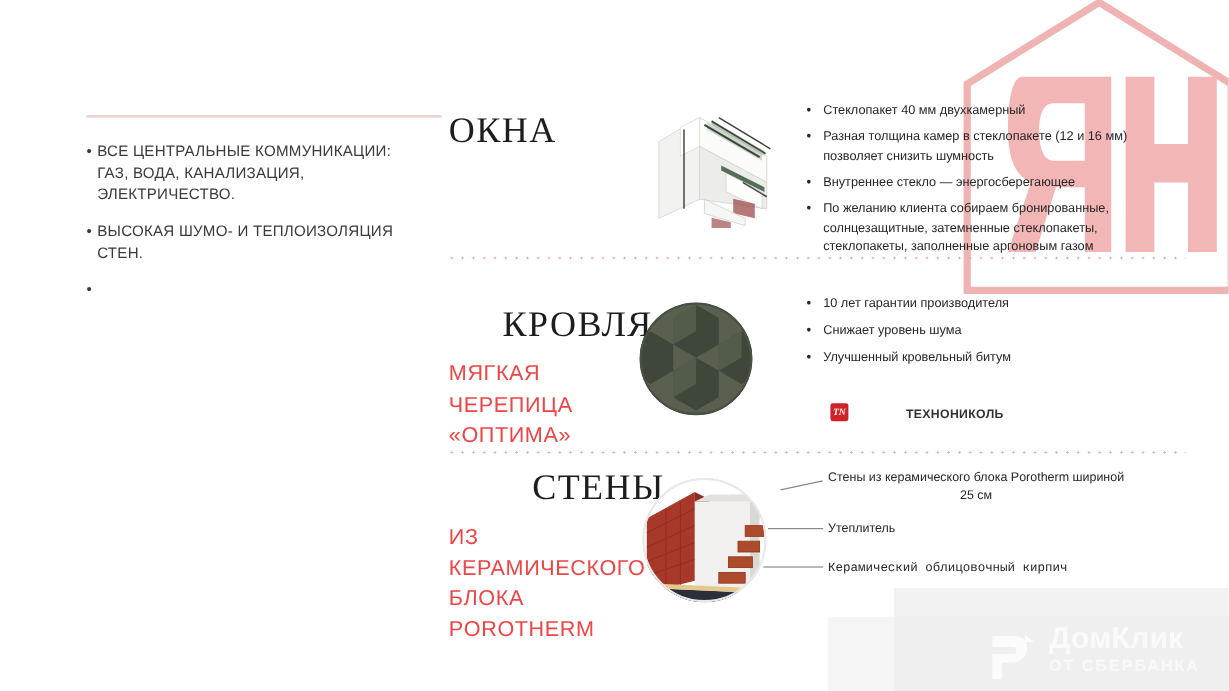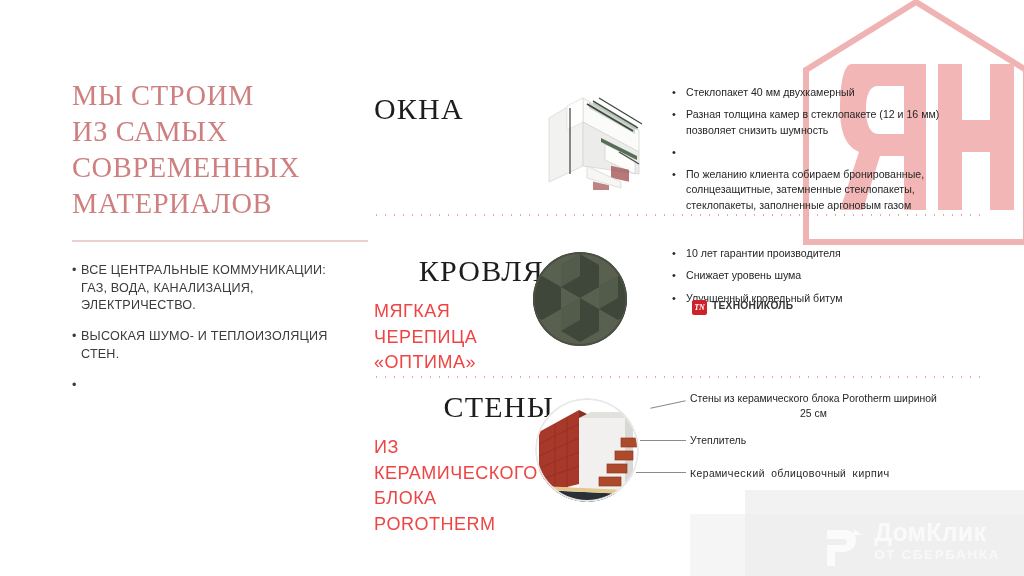--- a/index.html
+++ b/index.html
@@ -105,21 +105,21 @@
   }
 
   
   .callout{position:absolute;background:#8a8a8a;height:1px;z-index:3;}
   .wall-labels{position:absolute;left:690px;top:392px;width:300px;z-index:3;}
   .wl{
     font-size:10.4px;line-height:1.42;color:#262626;white-space:pre-line;position:absolute;
   }
 
   
-  .tn-logo{position:absolute;left:692px;top:300px;display:flex;align-items:flex-start;z-index:3;}
+  .tn-logo{position:absolute;left:692px;top:336px;display:flex;align-items:flex-end;z-index:3;gap:43px;}
   .tn-mark{
     width:15px;height:15px;background:#cf2128;border-radius:2px;
     display:flex;align-items:center;justify-content:center;
     color:#fff;font-size:8px;font-weight:700;font-family:"Liberation Serif",serif;
     font-style:italic;
   }
   .tn-name{margin-left:5px;font-size:10.2px;font-weight:700;color:#333;letter-spacing:.3px;}
 
   
   .dc-wm{
@@ -145,24 +145,20 @@
 
   <svg class="bg-logo" viewBox="0 0 232 252">
     <path d="M116 6 L226 74 L226 246 L6 246 L6 74 Z" fill="none" stroke="#f0b3b3" stroke-width="6"></path>
     <g fill="#f3b6b6">
       <path d="M52 68 L126 68 L126 214 L104 214 L104 160 L80 160 L63 214 L40 214 L59 156 C44 149 40 133 40 112 C40 86 44 68 52 68 Z M104 90 L78 90 C70 90 66 98 66 113 C66 128 70 138 78 138 L104 138 Z"></path>
       <path d="M138 68 L162 68 L162 124 L190 124 L190 68 L214 68 L214 214 L190 214 L190 156 L162 156 L162 214 L138 214 Z"></path>
     </g>
   </svg>
 
   <div class="left-col">
-    <h1 class="main-title">МЫ СТРОИМ
-ИЗ САМЫХ
-СОВРЕМЕННЫХ
-МАТЕРИАЛОВ</h1>
     <div class="title-rule"></div>
 
     <div class="left-bullets">
       <div class="lb-item">
         <span class="lb-dot">•</span>
         <span class="lb-text">ВСЕ ЦЕНТРАЛЬНЫЕ КОММУНИКАЦИИ:
 ГАЗ, ВОДА, КАНАЛИЗАЦИЯ,
 ЭЛЕКТРИЧЕСТВО.</span>
       </div>
       <div class="lb-item">
@@ -210,20 +206,21 @@
       <span class="rb-dot">•</span>
       <span class="rb-text">Стеклопакет 40 мм двухкамерный</span>
     </div>
     <div class="rb-item">
       <span class="rb-dot">•</span>
       <span class="rb-text">Разная толщина камер в стеклопакете (12 и 16 мм)
 позволяет снизить шумность</span>
     </div>
     <div class="rb-item">
       <span class="rb-dot">•</span>
+      <span class="rb-text">Внутреннее стекло — энергосберегающее</span>
     </div>
     <div class="rb-item">
       <span class="rb-dot">•</span>
       <span class="rb-text">По желанию клиента собираем бронированные,
 солнцезащитные, затемненные стеклопакеты,
 стеклопакеты, заполненные аргоновым газом</span>
     </div>
   </div>
 
   <div class="dotted" style="top:214px;"></div>

